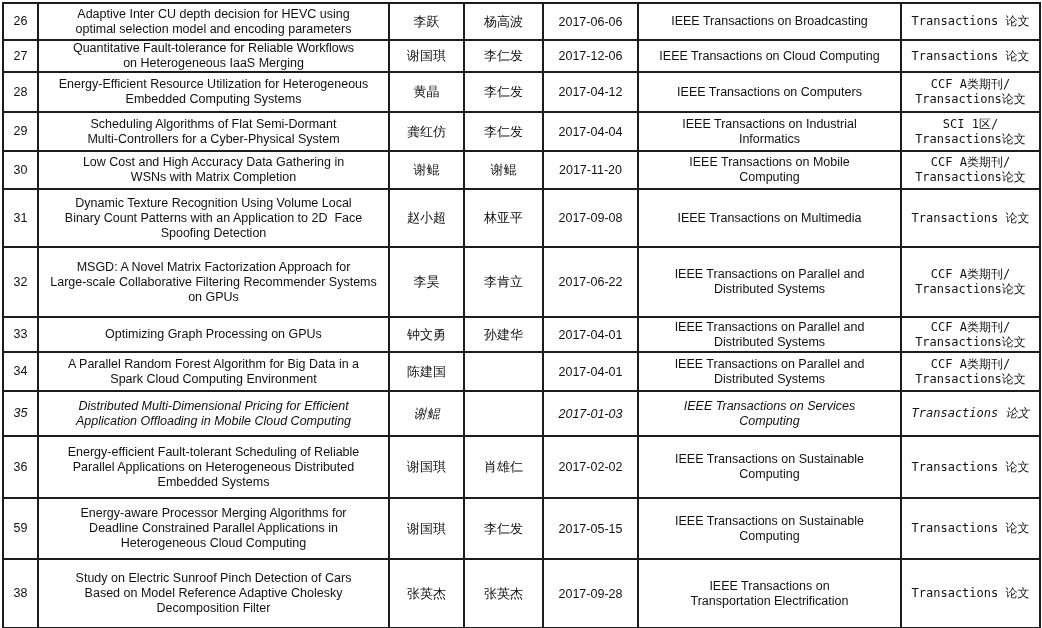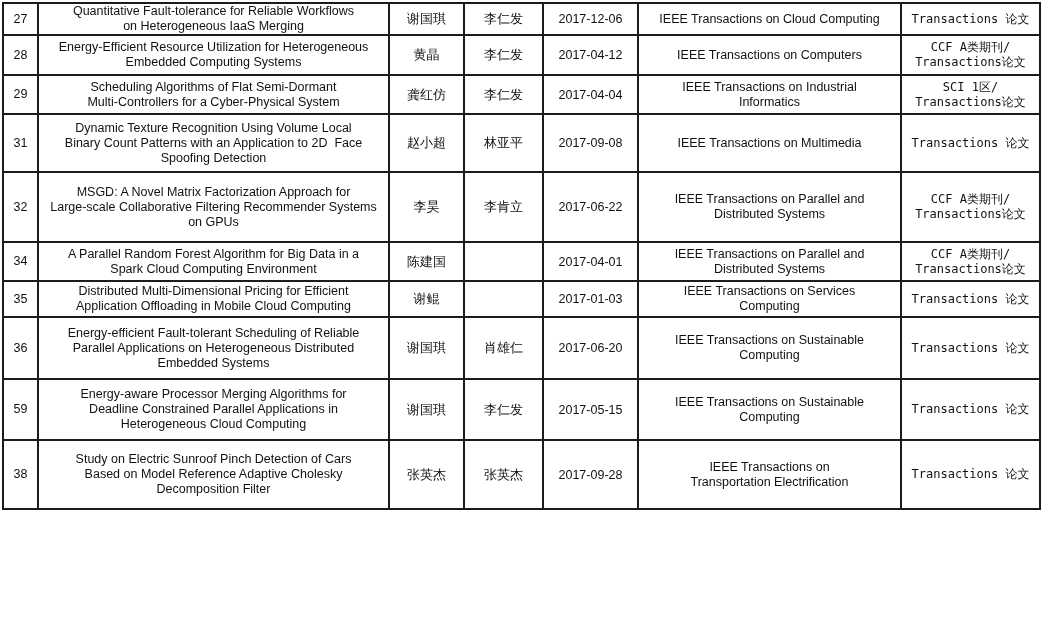--- a/index.html
+++ b/index.html
@@ -74,20 +74,30 @@
     <colgroup>
       <col style="width:35px">
       <col style="width:351px">
       <col style="width:75px">
       <col style="width:79px">
       <col style="width:95px">
       <col style="width:263px">
       <col style="width:139px">
     </colgroup>
     <tbody>
+        <tr style="height: 37px;">
+    <td class="c-num">26</td>
+    <td class="c-title">Adaptive Inter CU depth decision for HEVC using
+optimal selection model and encoding parameters</td>
+    <td class="c-author">李跃</td>
+    <td class="c-author">杨高波</td>
+    <td class="c-date">2017-06-06</td>
+    <td class="c-journal">IEEE Transactions on Broadcasting</td>
+    <td class="c-category">Transactions 论文</td>
+  </tr>
         <tr style="height: 30px; margin-left: 8px;">
     <td class="c-num">27</td>
     <td class="c-title">Quantitative Fault-tolerance for Reliable Workflows
 on Heterogeneous IaaS Merging</td>
     <td class="c-author">谢国琪</td>
     <td class="c-author">李仁发</td>
     <td class="c-date">2017-12-06</td>
     <td class="c-journal">IEEE Transactions on Cloud Computing</td>
     <td class="c-category">Transactions 论文</td>
   </tr>
@@ -105,20 +115,32 @@
         <tr style="height: 39px; padding-left: 40px;">
     <td class="c-num">29</td>
     <td class="c-title">Scheduling Algorithms of Flat Semi-Dormant
 Multi-Controllers for a Cyber-Physical System</td>
     <td class="c-author">龚红仿</td>
     <td class="c-author">李仁发</td>
     <td class="c-date">2017-04-04</td>
     <td class="c-journal">IEEE Transactions on Industrial
 Informatics</td>
     <td class="c-category">SCI 1区/
+Transactions论文</td>
+  </tr>
+        <tr style="height: 38px;">
+    <td class="c-num">30</td>
+    <td class="c-title">Low Cost and High Accuracy Data Gathering in
+WSNs with Matrix Completion</td>
+    <td class="c-author">谢鲲</td>
+    <td class="c-author">谢鲲</td>
+    <td class="c-date">2017-11-20</td>
+    <td class="c-journal">IEEE Transactions on Mobile
+Computing</td>
+    <td class="c-category">CCF A类期刊/
 Transactions论文</td>
   </tr>
         <tr style="height: 58px;">
     <td class="c-num">31</td>
     <td class="c-title">Dynamic Texture Recognition Using Volume Local
 Binary Count Patterns with an Application to 2D  Face
 Spoofing Detection</td>
     <td class="c-author">赵小超</td>
     <td class="c-author">林亚平</td>
     <td class="c-date">2017-09-08</td>
@@ -131,51 +153,62 @@
 Large-scale Collaborative Filtering Recommender Systems
 on GPUs</td>
     <td class="c-author">李昊</td>
     <td class="c-author">李肯立</td>
     <td class="c-date">2017-06-22</td>
     <td class="c-journal">IEEE Transactions on Parallel and
 Distributed Systems</td>
     <td class="c-category">CCF A类期刊/
 Transactions论文</td>
   </tr>
+        <tr style="height: 35px;">
+    <td class="c-num">33</td>
+    <td class="c-title">Optimizing Graph Processing on GPUs</td>
+    <td class="c-author">钟文勇</td>
+    <td class="c-author">孙建华</td>
+    <td class="c-date">2017-04-01</td>
+    <td class="c-journal">IEEE Transactions on Parallel and
+Distributed Systems</td>
+    <td class="c-category">CCF A类期刊/
+Transactions论文</td>
+  </tr>
         <tr style="height: 39px; border-radius: 13px;">
     <td class="c-num">34</td>
     <td class="c-title">A Parallel Random Forest Algorithm for Big Data in a
 Spark Cloud Computing Environment</td>
     <td class="c-author">陈建国</td>
     <td class="c-author"></td>
     <td class="c-date">2017-04-01</td>
     <td class="c-journal">IEEE Transactions on Parallel and
 Distributed Systems</td>
     <td class="c-category">CCF A类期刊/
 Transactions论文</td>
   </tr>
-        <tr style="height: 36px;">
+        <tr style="height: 45px; font-style: italic;">
     <td class="c-num">35</td>
     <td class="c-title">Distributed Multi-Dimensional Pricing for Efficient
 Application Offloading in Mobile Cloud Computing</td>
     <td class="c-author">谢鲲</td>
     <td class="c-author"></td>
     <td class="c-date">2017-01-03</td>
     <td class="c-journal">IEEE Transactions on Services
 Computing</td>
     <td class="c-category">Transactions 论文</td>
   </tr>
         <tr style="height: 62px;">
     <td class="c-num">36</td>
     <td class="c-title">Energy-efficient Fault-tolerant Scheduling of Reliable
 Parallel Applications on Heterogeneous Distributed
 Embedded Systems</td>
     <td class="c-author">谢国琪</td>
     <td class="c-author">肖雄仁</td>
-    <td class="c-date">2017-06-20</td>
+    <td class="c-date">2017-02-02</td>
     <td class="c-journal">IEEE Transactions on Sustainable
 Computing</td>
     <td class="c-category">Transactions 论文</td>
   </tr>
         <tr style="height: 61px;">
     <td class="c-num">59</td>
     <td class="c-title">Energy-aware Processor Merging Algorithms for
 Deadline Constrained Parallel Applications in
 Heterogeneous Cloud Computing</td>
     <td class="c-author">谢国琪</td>

